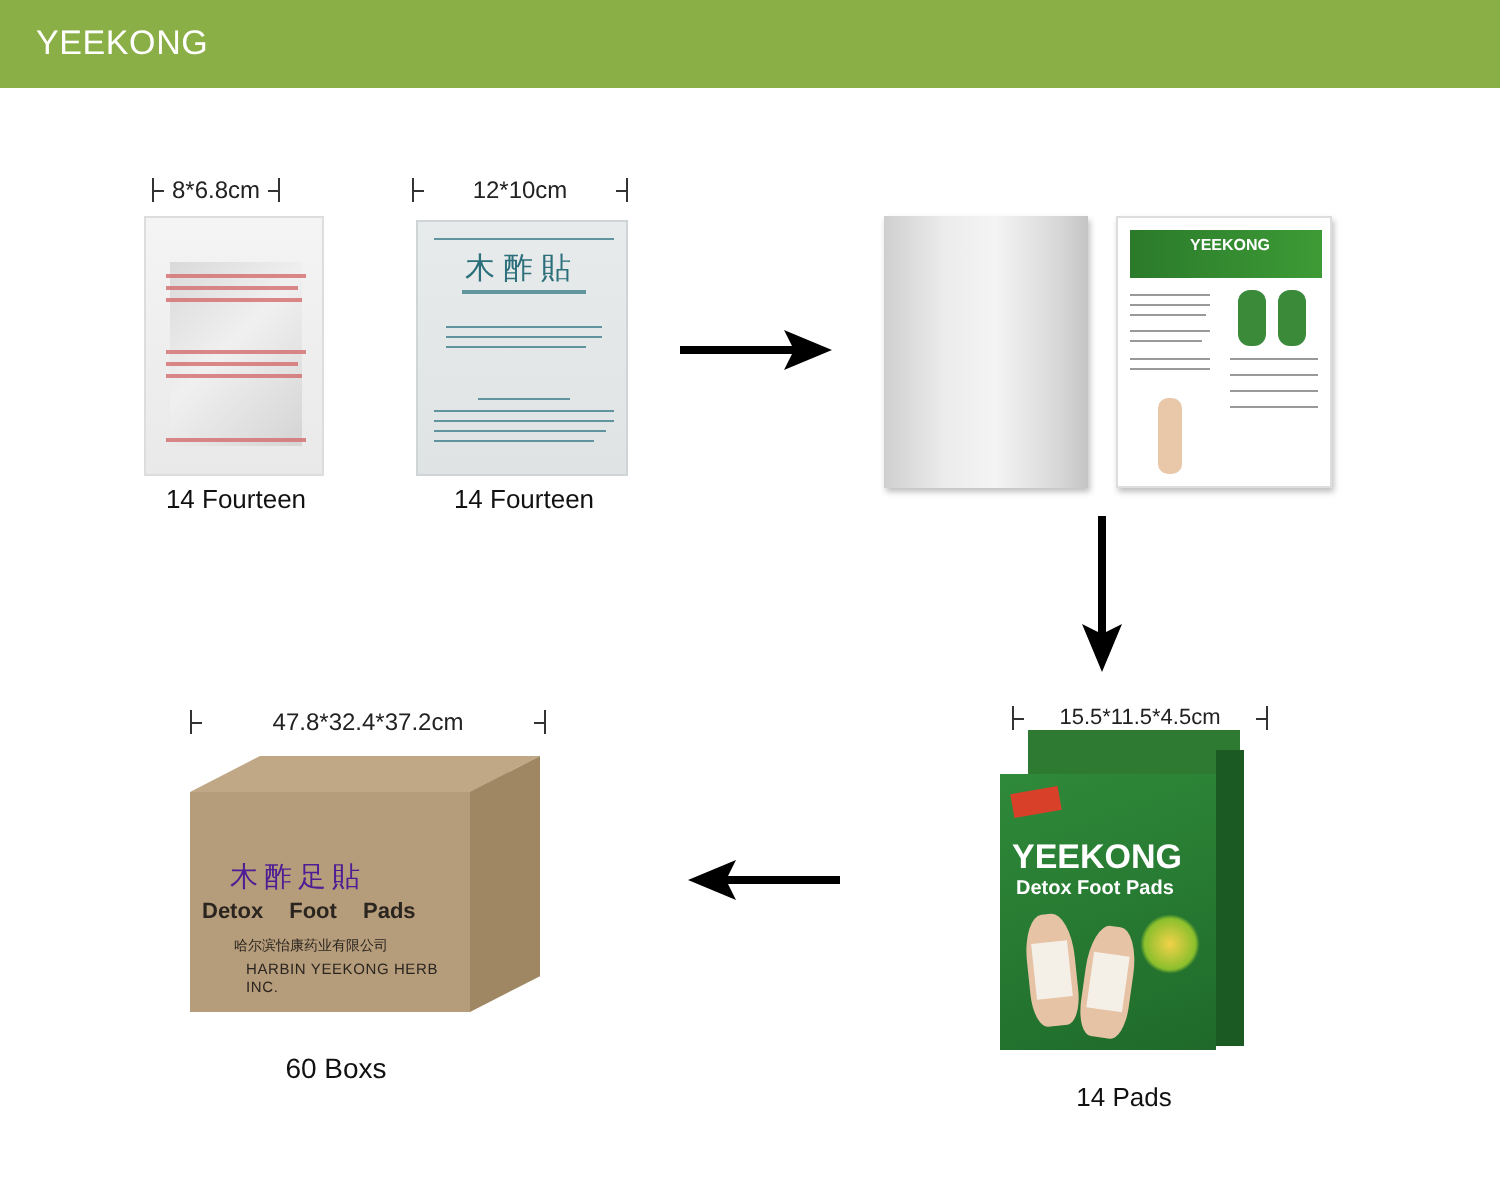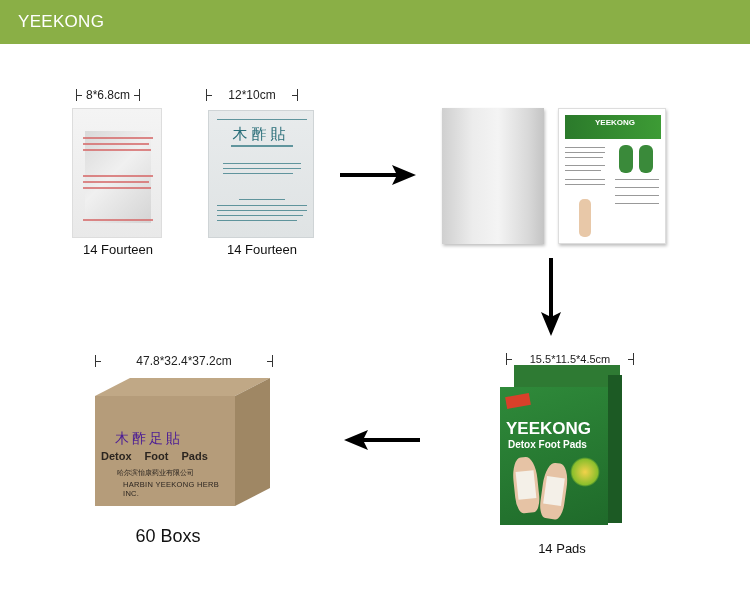--- a/index.html
+++ b/index.html
@@ -77,21 +77,21 @@
   <div class="redline" style="top:28px; width:70px;"></div>
   <div class="redline" style="top:34px; width:66px;"></div>
   <div class="redline" style="top:40px; width:68px;"></div>
   <div class="redline" style="top:66px; width:70px;"></div>
   <div class="redline" style="top:72px; width:66px;"></div>
   <div class="redline" style="top:78px; width:68px;"></div>
   <div class="redline" style="top:110px; width:70px;"></div>
 </div>
 <div class="caption" style="left:66px; top:242px; width:104px;">14 Fourteen</div>
 
-<div class="dim" style="left:206px; top:88px; width:92px;">
+<div class="dim" style="left:206px; top:88px; width:108px;">
   <span class="tick l"></span>
   <span>12*10cm</span>
   <span class="tick r"></span>
 </div>
 <div class="abs sachet">
   <div class="tline" style="left:8px; top:8px; width:90px;"></div>
   <div class="sachet-title">木酢貼</div>
   <div class="tline" style="left:22px; top:34px; width:62px; height:2px;"></div>
   <div class="tline" style="left:14px; top:52px; width:78px;"></div>
   <div class="tline" style="left:14px; top:57px; width:78px;"></div>
@@ -169,13 +169,13 @@
 <div class="abs carton">
   <div class="carton-top"></div>
   <div class="carton-side"></div>
   <div class="carton-front">
     <div class="carton-cn">木酢足貼</div>
     <div class="carton-en">Detox Foot Pads</div>
     <div class="carton-cn2">哈尔滨怡康药业有限公司</div>
     <div class="carton-co">HARBIN YEEKONG HERB INC.</div>
   </div>
 </div>
-<div class="caption" style="left:116px; top:526px; width:104px; font-size:18px;">60 Boxs</div>
+<div class="caption" style="left:116px; top:526px; width:104px; font-size:14px;">60 Boxs</div>
 
 </body></html>

